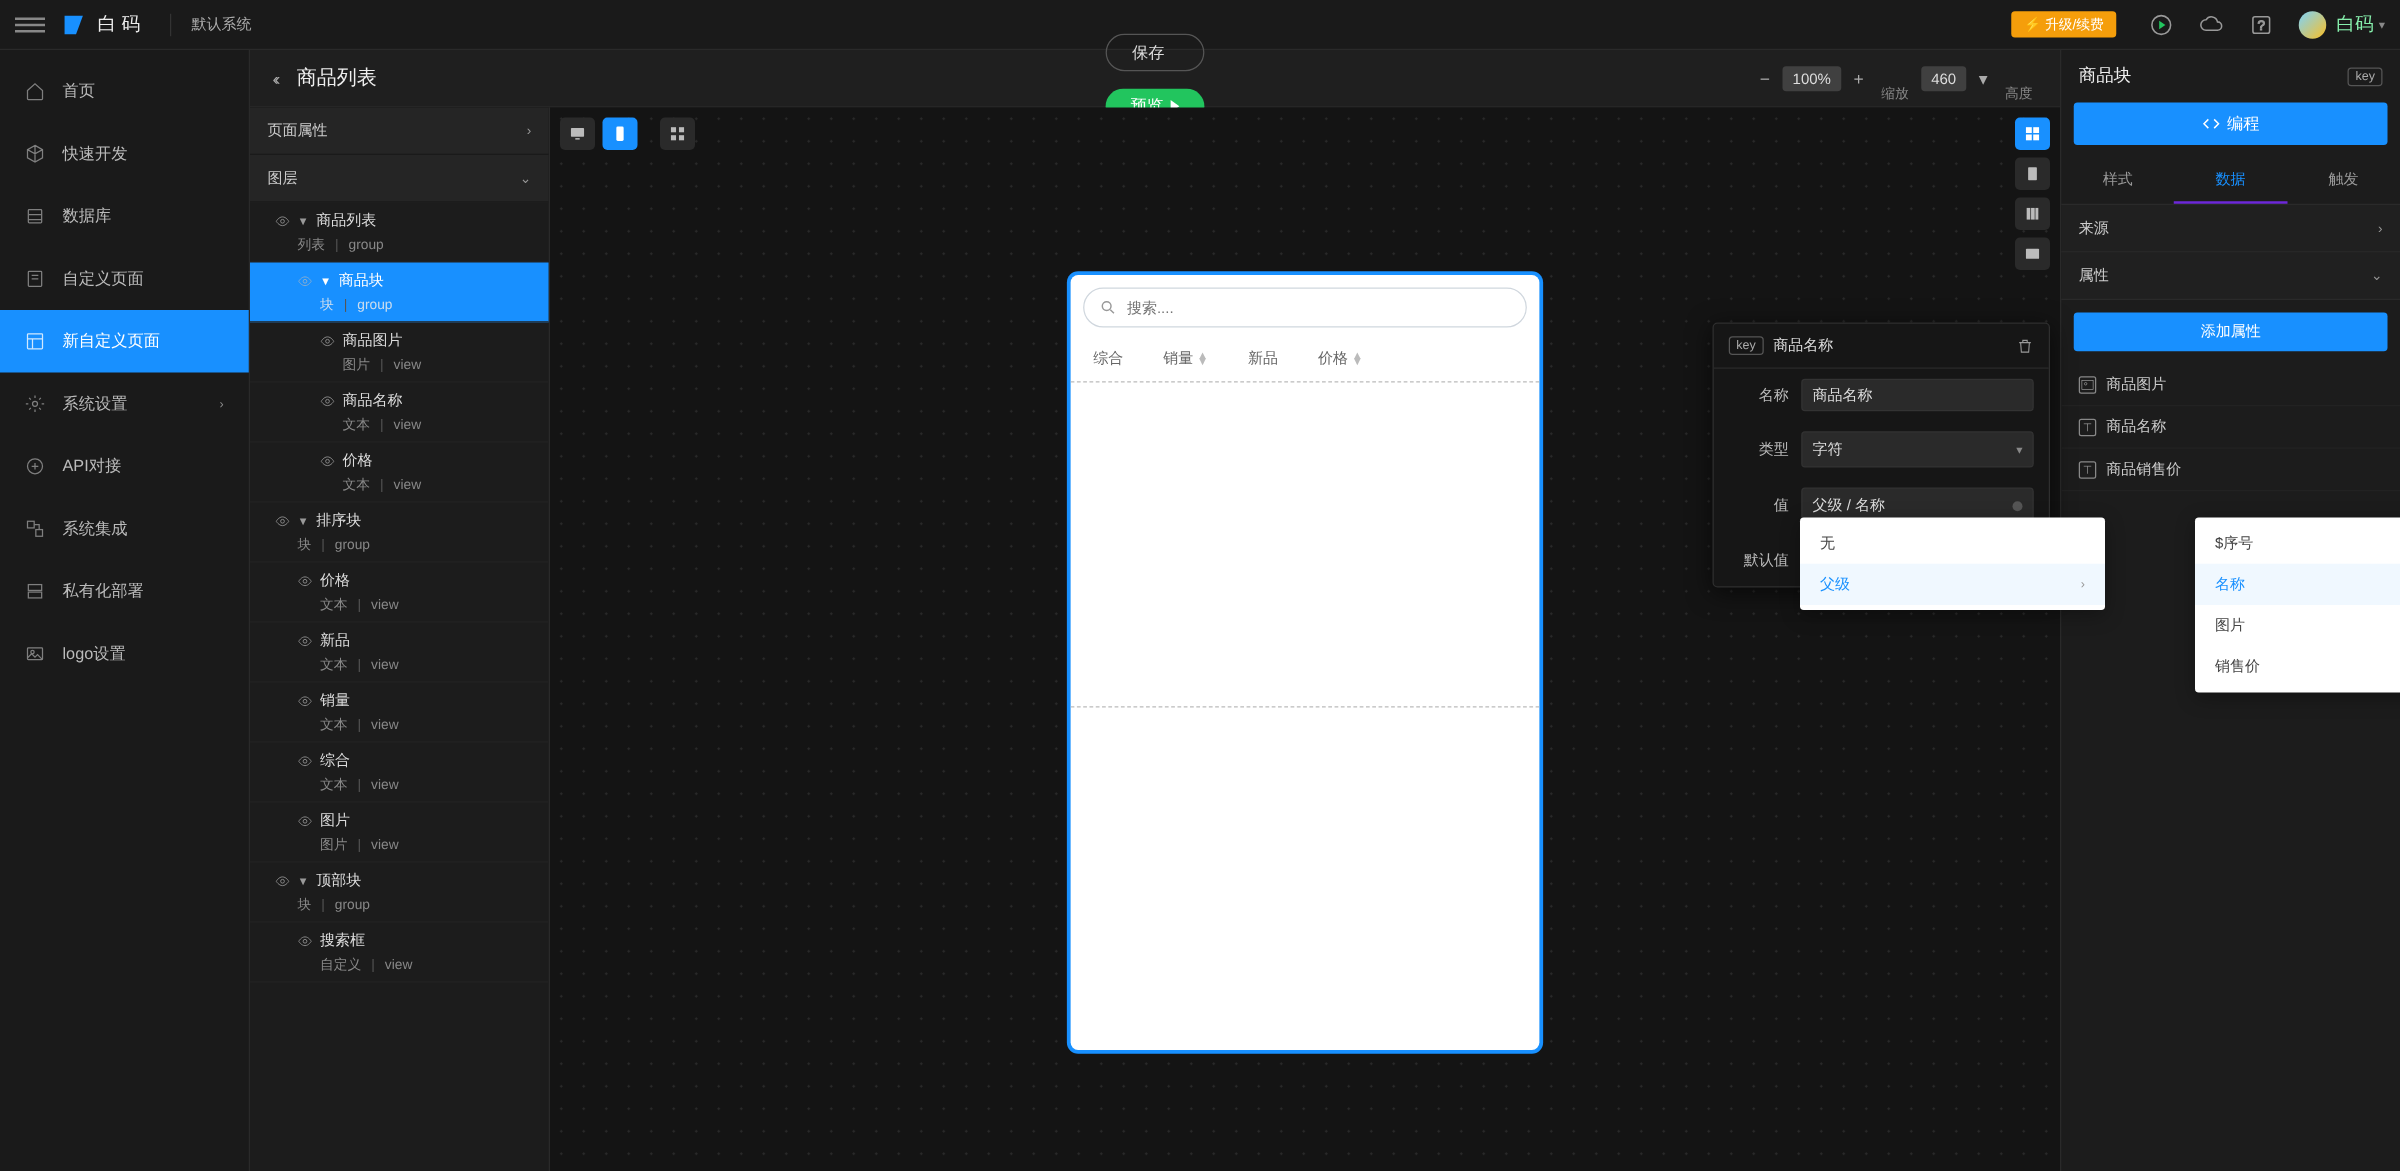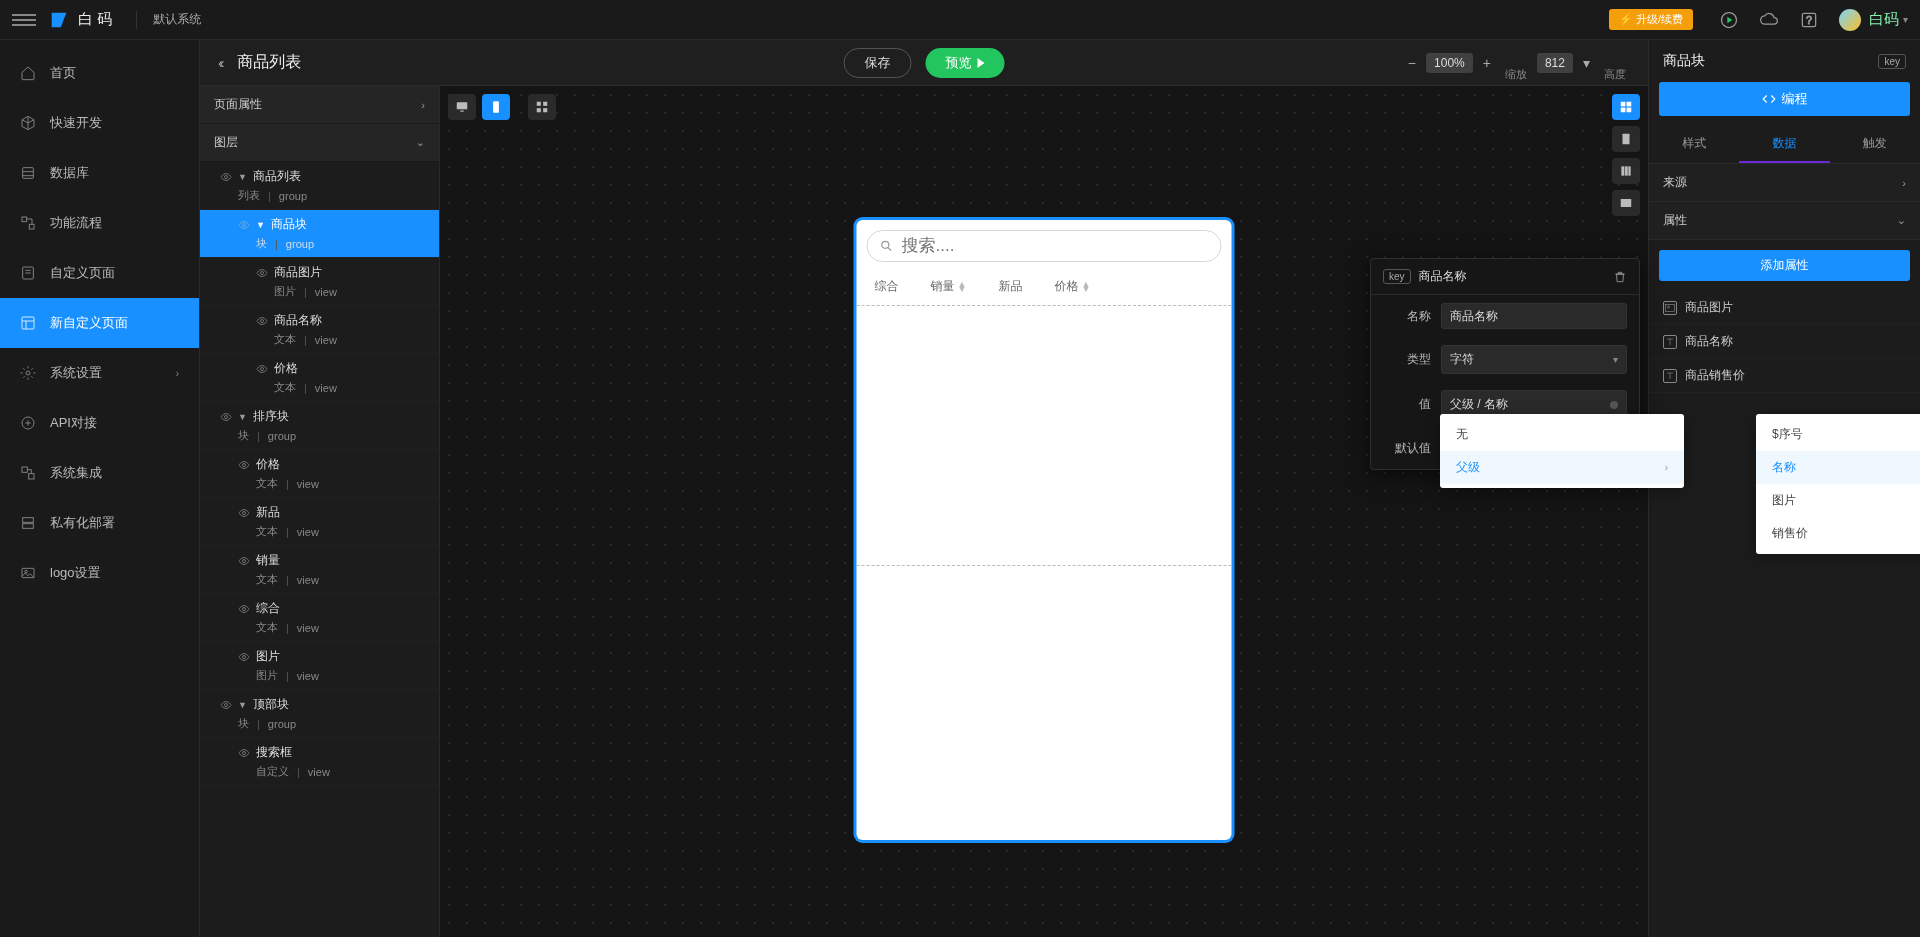--- a/index.html
+++ b/index.html
@@ -24,21 +24,21 @@
 .leftnav { position: absolute; top: 40px; left: 0; width: 200px; bottom: 0; background: #1a1a1a; border-right: 1px solid #2a2a2a; padding-top: 8px; }
 .leftnav .item { display: flex; align-items: center; height: 50px; padding: 0 20px; color: #bbb; cursor: pointer; font-size: 13px; }
 .leftnav .item.active { background: #1890ff; color: #fff; }
 .leftnav .item .nvicon { width: 16px; height: 16px; margin-right: 14px; opacity: .8; }
 .leftnav .item .chev { margin-left: auto; font-size: 10px; color: #888; }
 
 
 .toolbar2 { position: absolute; top: 40px; left: 200px; right: 272px; height: 46px; background: #1f1f1f; display: flex; align-items: center; padding: 0 18px; border-bottom: 1px solid #2a2a2a; }
 .toolbar2 .back { color: #aaa; font-size: 14px; margin-right: 16px; cursor: pointer; letter-spacing: -3px; }
 .toolbar2 .title { color: #eee; font-size: 16px; font-weight: 500; }
-.toolbar2 .center { position: absolute; left: 50%; transform: translateX(-50%); display: flex; gap: 14px; }
+.toolbar2 .center { position: absolute; left: 50%; transform: translateX(-50%); display: flex; gap: 14px; flex-direction: column; }
 .toolbar2 .btn { padding: 5px 20px; border-radius: 16px; font-size: 13px; cursor: pointer; display: flex; align-items: center; gap: 6px; }
 .toolbar2 .btn.save { border: 1px solid #555; color: #ddd; background: transparent; }
 .toolbar2 .btn.preview { background: #22c55e; color: #fff; }
 .toolbar2 .btn.preview .tri { display: inline-block; width: 0; height: 0; border-left: 7px solid #fff; border-top: 5px solid transparent; border-bottom: 5px solid transparent; }
 .toolbar2 .right { margin-left: auto; display: flex; align-items: center; gap: 6px; }
 .toolbar2 .zm { background: #404040; padding: 3px 8px; border-radius: 3px; color: #ddd; font-size: 12px; }
 .toolbar2 .zmbtn { color: #aaa; padding: 0 4px; cursor: pointer; font-size: 14px; }
 .toolbar2 .zmlbl { color: #888; font-size: 11px; margin: 0 4px; position: relative; top: 12px; }
 
 
@@ -63,21 +63,21 @@
 .canvas { position: absolute; top: 86px; left: 440px; right: 272px; bottom: 0; background: #141414; background-image: radial-gradient(#2a2a2a 1px, transparent 1px); background-size: 18px 18px; overflow: hidden; }
 .canvas .dev-toolbar { position: absolute; top: 8px; left: 8px; display: flex; gap: 6px; }
 .canvas .devbtn { width: 28px; height: 26px; background: #2a2a2a; border-radius: 4px; display: flex; align-items: center; justify-content: center; cursor: pointer; }
 .canvas .devbtn.active { background: #1890ff; }
 .canvas .devbtn svg { width: 14px; height: 14px; fill: #bbb; }
 .canvas .devbtn.active svg { fill: #fff; }
 .canvas .side-toolbar { position: absolute; top: 8px; right: 8px; display: flex; flex-direction: column; gap: 6px; }
 .canvas .phone { position: absolute; top: 134px; left: 50%; transform: translateX(-50%); width: 375px; height: 620px; background: #fff; border-radius: 6px; box-shadow: 0 0 0 3px #1890ff; overflow: hidden; }
 .canvas .phone .searchbar { margin: 10px; height: 32px; border: 1px solid #d0d7de; border-radius: 16px; display: flex; align-items: center; padding: 0 12px; background: #fff; }
 .canvas .phone .searchbar svg { width: 14px; height: 14px; fill: #999; margin-right: 8px; }
-.canvas .phone .searchbar input { border: none; outline: none; flex: 1; font-size: 17px; color: #999; background: transparent; }
+.canvas .phone .searchbar input { border: none; outline: none; flex: 1; font-size: 12px; color: #999; background: transparent; }
 .canvas .phone .tabs { display: flex; padding: 6px 18px 10px; gap: 32px; font-size: 12px; color: #666; border-bottom: 1px dashed #bbb; }
 .canvas .phone .tabs .t { display: flex; align-items: center; gap: 3px; }
 .canvas .phone .tabs .sort { font-size: 9px; color: #bbb; display: flex; flex-direction: column; line-height: 5px; }
 .canvas .phone .dash { height: 260px; border-bottom: 1px dashed #bbb; }
 
 
 .inspector { position: absolute; top: 40px; right: 0; width: 272px; bottom: 0; background: #1c1c1c; border-left: 1px solid #2a2a2a; display: flex; flex-direction: column; }
 .inspector .hdr { display: flex; align-items: center; padding: 12px 14px; font-size: 14px; color: #eee; }
 .inspector .hdr .keytag { margin-left: auto; border: 1px solid #555; font-size: 10px; padding: 1px 5px; border-radius: 3px; color: #aaa; }
 .inspector .progbtn { margin: 0 10px 10px; background: #1890ff; color: #fff; text-align: center; padding: 8px 0; border-radius: 3px; font-size: 13px; cursor: pointer; display: flex; align-items: center; justify-content: center; gap: 6px; }
@@ -161,28 +161,20 @@
     </div>
   <div class="item">
       <svg class="nvicon" viewBox="0 0 24 24" fill="none" stroke="#999" stroke-width="1.5">
         <rect x="4" y="4" width="16" height="16" rx="1"></rect>
         <path d="M4 10h16M4 16h16"></path>
       </svg>
       <span>数据库</span>
     </div>
   <div class="item">
       <svg class="nvicon" viewBox="0 0 24 24" fill="none" stroke="#999" stroke-width="1.5">
-        <rect x="3" y="3" width="7" height="7"></rect>
-        <rect x="14" y="14" width="7" height="7"></rect>
-        <path d="M10 6h8v8"></path>
-      </svg>
-      <span>功能流程</span>
-    </div>
-  <div class="item">
-      <svg class="nvicon" viewBox="0 0 24 24" fill="none" stroke="#999" stroke-width="1.5">
         <rect x="4" y="3" width="16" height="18" rx="1"></rect>
         <path d="M8 8h8M8 12h8"></path>
       </svg>
       <span>自定义页面</span>
     </div>
   <div class="item active">
       <svg class="nvicon" viewBox="0 0 24 24" fill="none" stroke="#fff" stroke-width="1.5">
         <rect x="3" y="3" width="18" height="18" rx="1"></rect>
         <path d="M3 9h18M9 9v12"></path>
       </svg>
@@ -239,21 +231,21 @@
       </div>
   </div>
   <div class="right">
     <span class="zmbtn">−</span>
     <span class="zm">100%</span>
     <span class="zmbtn">+</span>
     <div style="display:flex;flex-direction:column;align-items:center;">
         <span style="height:0"></span>
         <span class="zmlbl">缩放</span>
       </div>
-    <span class="zm">812</span>
+    <span class="zm">460</span>
     <span class="zmbtn">▾</span>
     <div style="display:flex;flex-direction:column;align-items:center">
         <span style="height:0"></span>
         <span class="zmlbl">高度</span>
       </div>
   </div>
 </div>
 
 <div class="layerpanel">
   <div class="sec">

